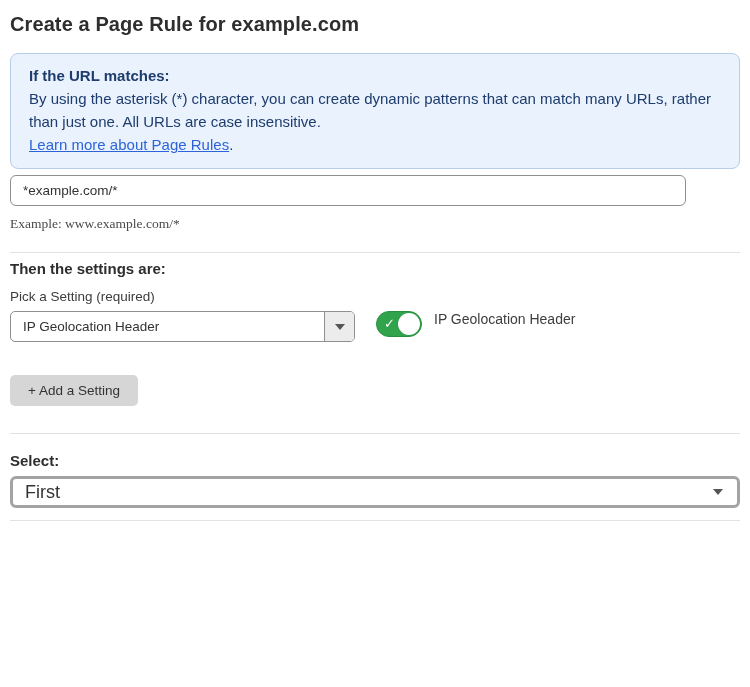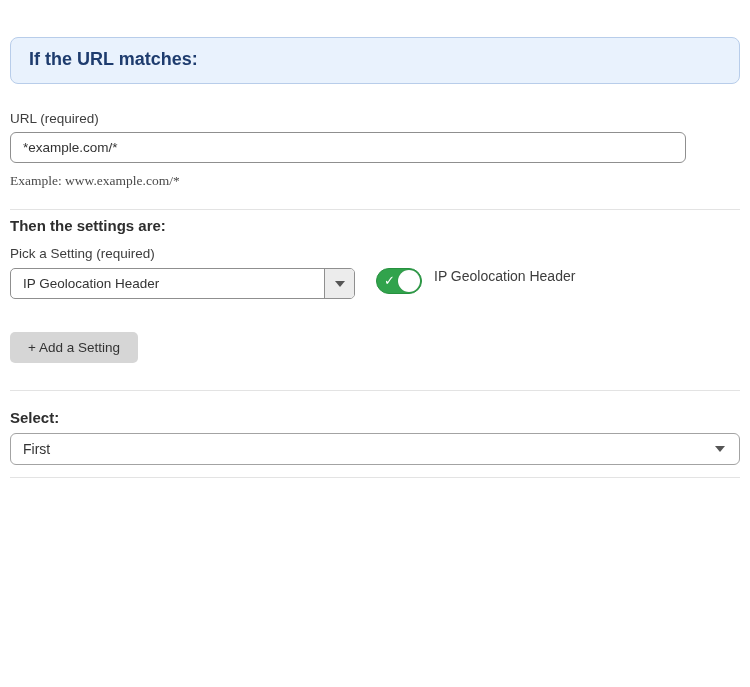--- a/index.html
+++ b/index.html
@@ -15,26 +15,26 @@
   .page-title {
     margin-top: 13px;
     font-size: 20px;
     font-weight: bold;
     color: #2e2e2e;
     letter-spacing: 0.1px;
   }
 
   
   .info-box {
-    margin-top: 37px;
+    margin-top: 17px;
     background: #e9f2fd;
     border: 1px solid #b8cdea;
     border-radius: 8px;
     padding: 10px 18px 12px 18px;
-    font-size: 18px;
+    font-size: 15px;
     line-height: 23px;
     color: #1e3c6e;
   }
   .info-heading { font-weight: bold; }
   .info-link {
     color: #2c64d8;
     text-decoration: underline;
     cursor: pointer;
   }
 
@@ -167,44 +167,46 @@
     height: 31px;
     padding: 0 18px;
   }
 
   
   .order-heading { margin-top: 18px; }
   .order-select-label { margin-top: 22px; }
   .order-select {
     margin-top: 7px;
     width: 730px; height: 32px;
-    border: 1px solid #a3a3a3;
+    border: 3px solid #a3a3a3;
     border-radius: 6px;
     background: #ffffff;
     display: flex;
     align-items: center;
     justify-content: space-between;
     padding: 0 14px 0 12px;
-    font-size: 14px;
+    font-size: 18px;
     color: #333333;
     cursor: pointer;
   }
   .order-helper { margin-top: 8px; width: 720px; }
 </style>
 </head>
 <body>
 
 <div class="page">
 
+  <h1 class="page-title">Create a Page Rule for example.com</h1>
 
   <div class="info-box">
     <div class="info-heading">If the URL matches:</div>
+    <div class="info-body">By using the asterisk (*) character, you can create dynamic patterns that can match many URLs, rather than just one. All URLs are case insensitive.</div>
+    <div class="info-link-line"><a class="info-link">Learn more about Page Rules</a><span>.</span></div>
   </div>
 
-  <div class="field-label url-label">URL (required)</div>
   <input class="url-input" type="text" value="*example.com/*" style="">
   <div class="helper-text url-helper">Example: www.example.com/*</div>
 
   <hr class="divider divider-1">
 
   <div class="section-heading settings-heading">Then the settings are:</div>
 
   <div class="field-label picker-label">Pick a Setting (required)</div>
 
   <div class="setting-row">

